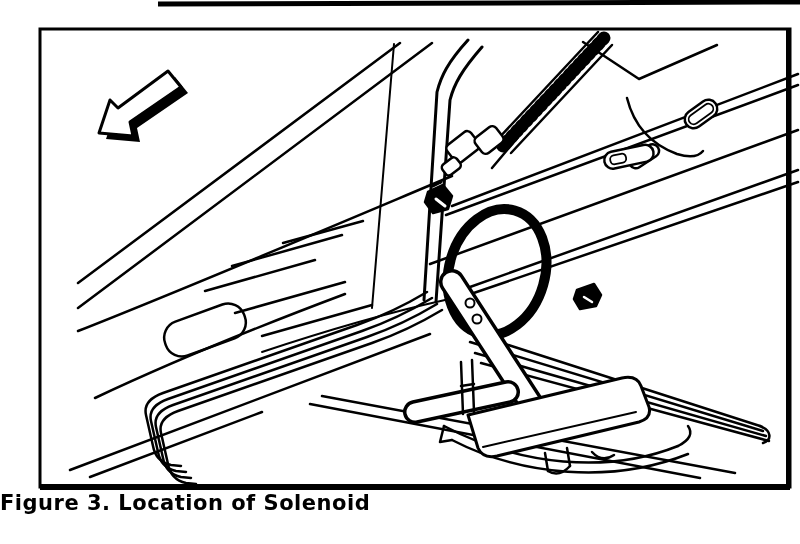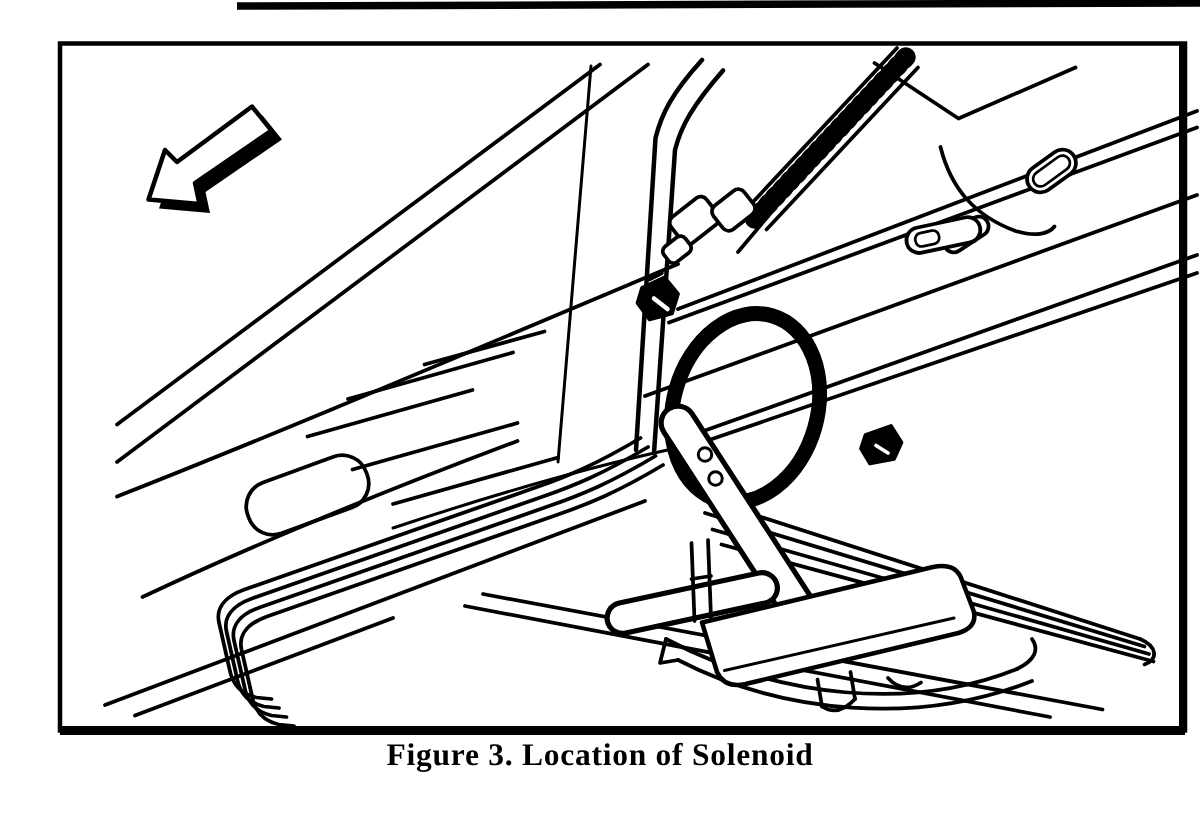--- a/index.html
+++ b/index.html
@@ -6,25 +6,23 @@
   body{
     width:800px;height:544px;
     background:var(--paper,#fff);
     font-family:"DejaVu Sans","Liberation Sans",sans-serif;
     overflow:hidden;
   }
   .stage{position:relative;width:800px;height:544px;background:var(--paper,#fff);}
   .stage svg{position:absolute;left:0;top:0;}
   .caption{
     position:absolute;left:0;top:491px;width:800px;
-    text-align:center;
     font-weight:bold;font-size:21px;letter-spacing:.5px;
     color:var(--ink,#000);
     user-select:none;
-    font-family:Liberation Serif, serif;
   }
 </style>
 </head>
 <body>
 
 <div class="stage">
 
   <svg width="800" height="544" viewBox="0 0 800 544">
 
     <g stroke="#000" fill="none">

